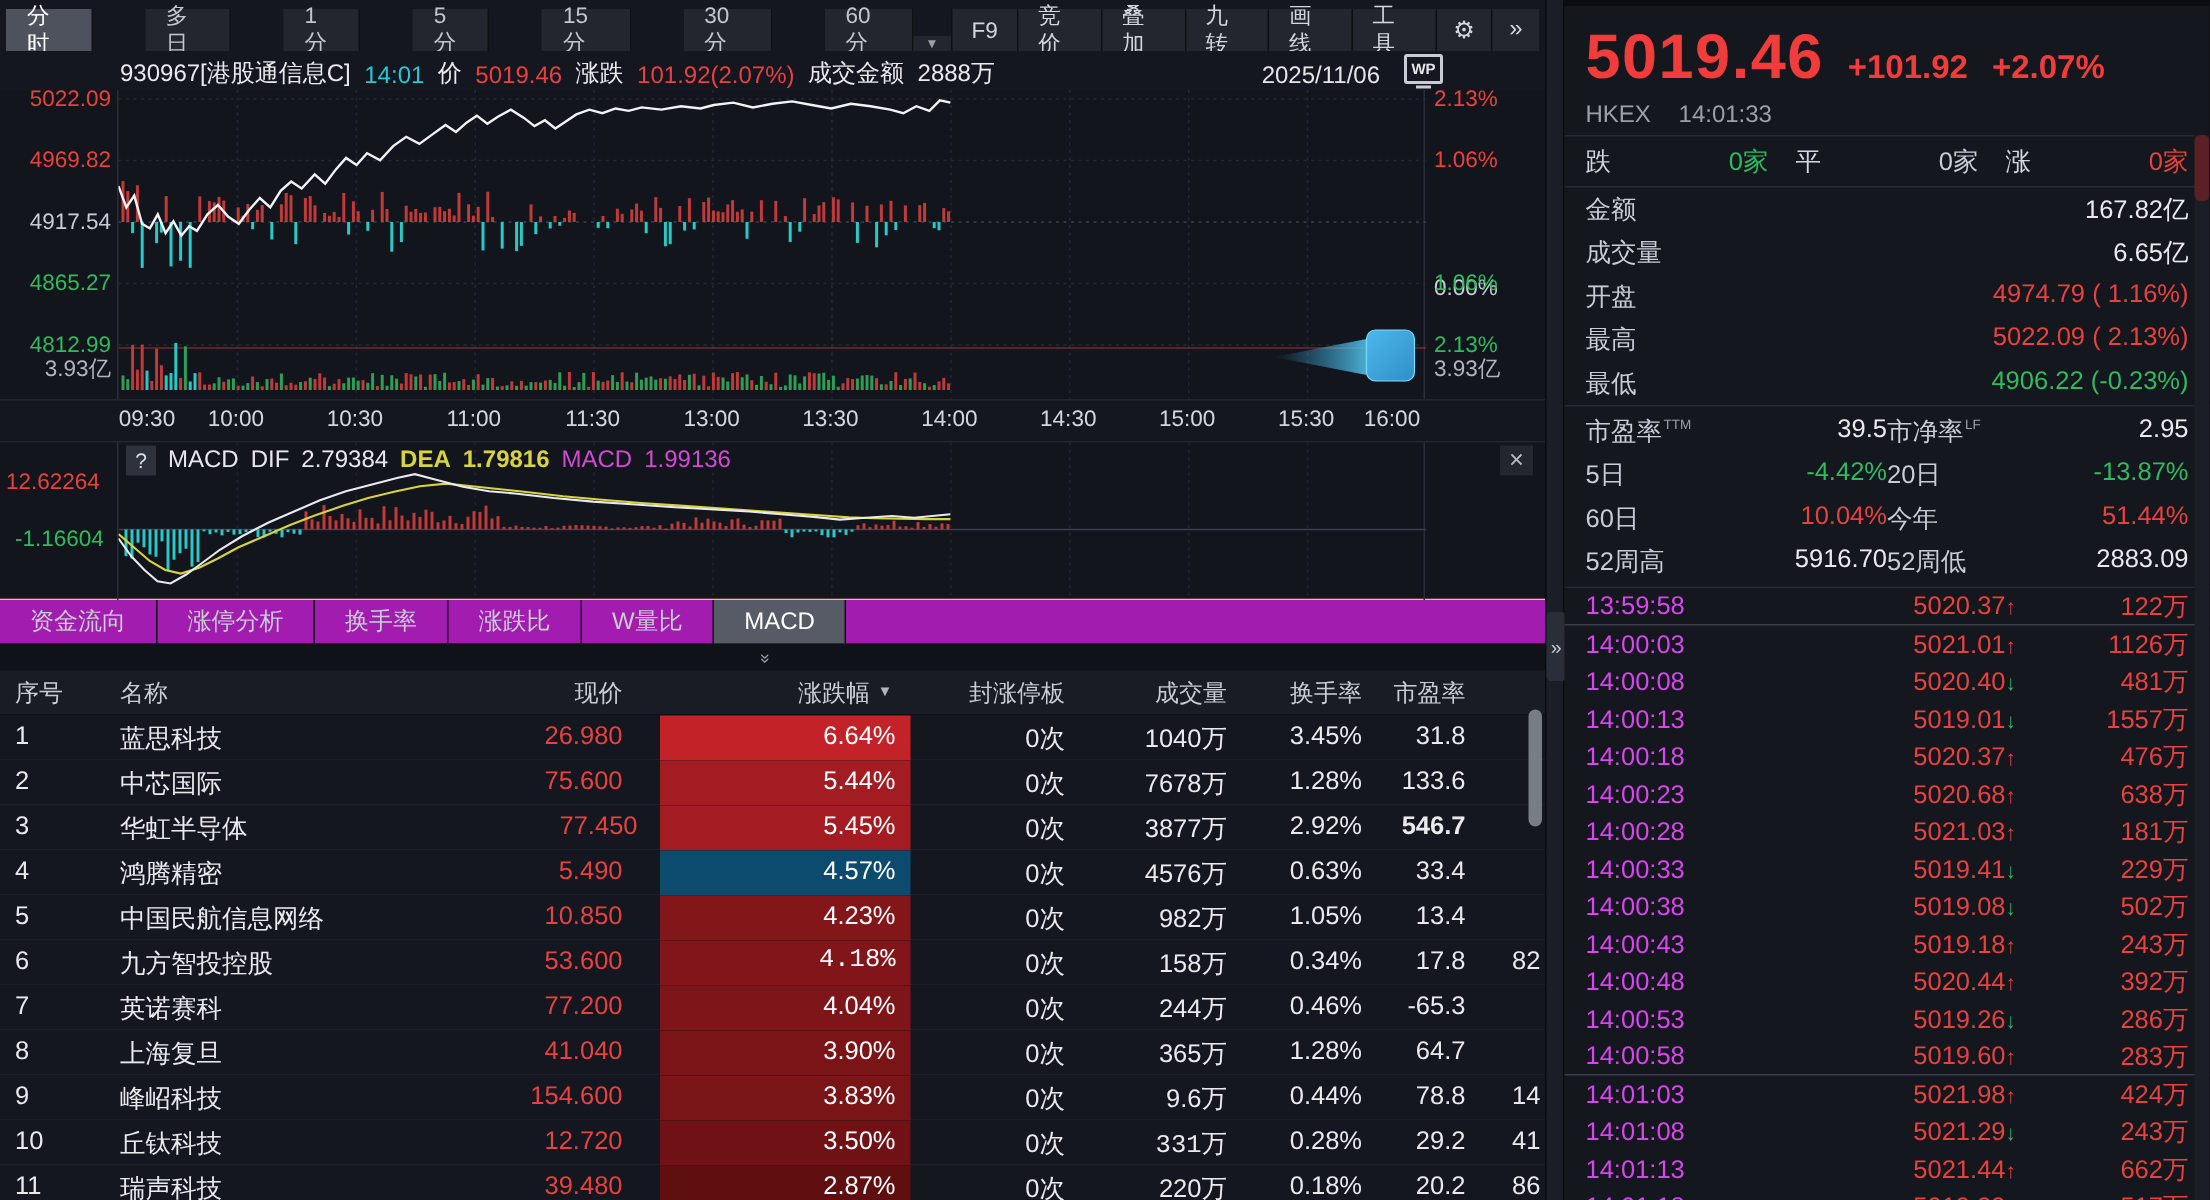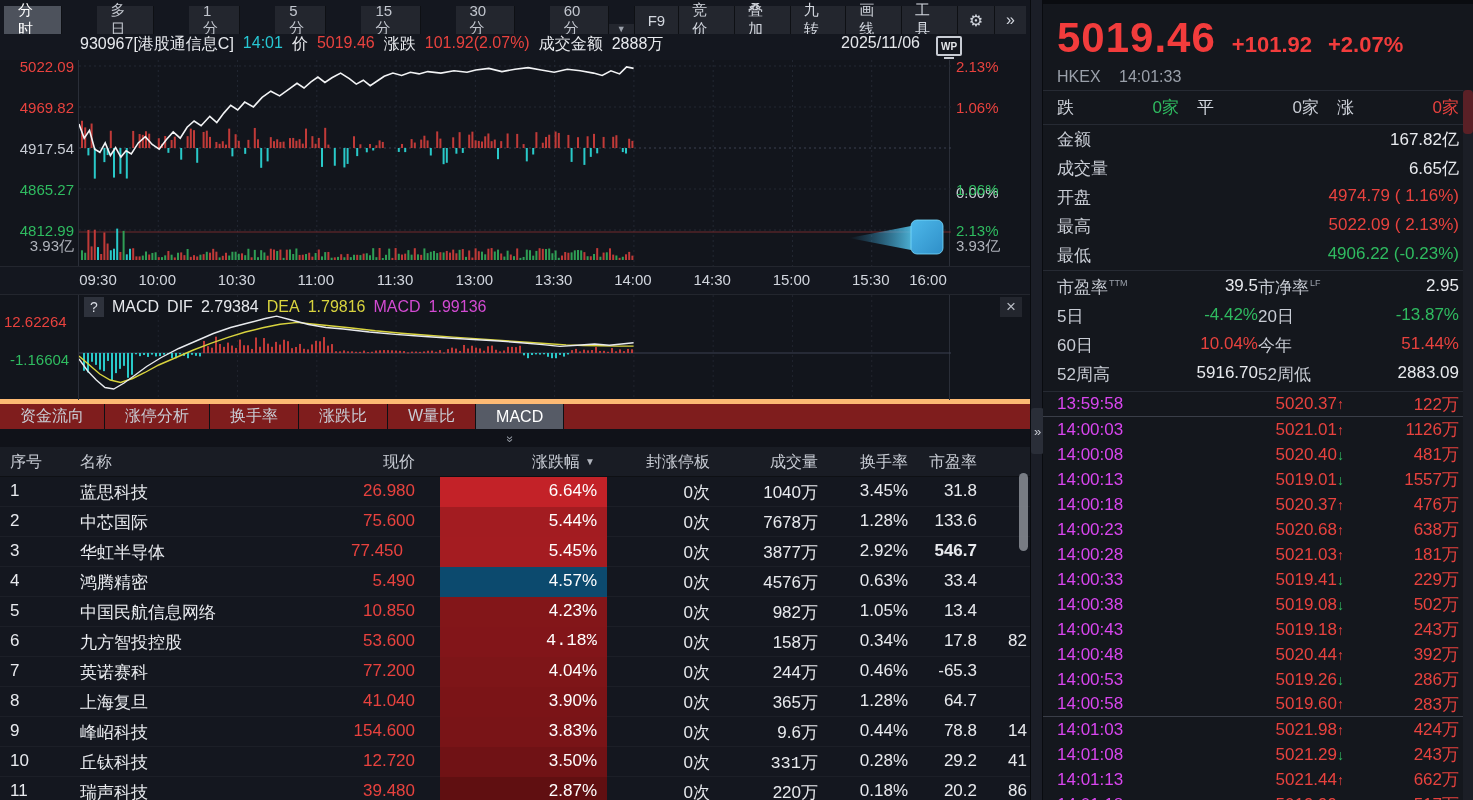--- a/index.html
+++ b/index.html
@@ -20,21 +20,21 @@
   .tb-tab { padding:0 14px; display:flex; align-items:center; font-size:15px; color:#c2c6ce;
     background:#23262e; border-right:1px solid #0e1014; cursor:pointer; }
   .tb-tab.active { background:#4d525c; color:#fff; }
   .tb-caret { padding:0 8px; display:flex; align-items:center; color:#9aa0aa; font-size:9px; background:#23262e; cursor:pointer;}
   .tb-right { margin-left:auto; display:flex; height:28px; }
   .tb-btn { padding:0 13px; display:flex; align-items:center; font-size:15px; color:#d2d6de;
     background:#23262e; border-left:1px solid #0e1014; cursor:pointer; }
   .tb-gear,.tb-more { padding:0 11px; font-size:16px; }
 
   
-  .chart-head { height:26px; display:flex; align-items:flex-start; padding-left:80px; font-size:16px; gap:9px; position:relative; background:#14171f;}
+  .chart-head { height:26px; display:flex; align-items:flex-end; padding-left:80px; font-size:16px; gap:9px; position:relative; background:#14171f;}
   .ch-white{color:#e8eaee;} .ch-cyan{color:#27c7d4;} .ch-red{color:#e8423e;}
   .ch-date{ position:absolute; right:110px; color:#e4e6ea;}
   .wp-ico { position:absolute; right:68px; top:2px; width:26px; height:20px; border:2px solid #c8ccd4;
     border-radius:2px; font-size:10px; font-weight:bold; color:#e4e6ea; text-align:center; line-height:17px;}
   .wp-ico:after{ content:""; position:absolute; left:6px; right:6px; bottom:-5px; height:2px; background:#c8ccd4;}
 
   
   .chart-zone { position:relative; height:206px; background:#12151c; }
   .plot { position:absolute; left:78px; top:0; width:872px; height:206px; border-left:1px solid #2a2e38; border-right:1px solid #2a2e38; }
   .axis-lab { position:absolute; font-size:15px; transform:translateY(-50%); }
@@ -42,28 +42,28 @@
   .al-right { left:956px; }
   .c-red{color:#e8423e;} .c-green{color:#2fbb60;} .c-flat{color:#c8ccd4;} .c-gray{color:#b0b4bc;}
   .time-axis { height:28px; position:relative; background:#14171f; border-top:1px solid #23262e; }
   .time-axis span { position:absolute; top:4px; font-size:15px; color:#d2d6de; transform:translateX(-50%); }
 
   
   .macd-zone { position:relative; height:105px; background:#12151c; border-top:1px solid #23262e; }
   .macd-plot { position:absolute; left:78px; top:0; width:872px; height:105px; border-left:1px solid #2a2e38; border-right:1px solid #2a2e38;}
   .macd-head { position:absolute; left:84px; top:2px; display:flex; gap:8px; font-size:16px; align-items:center; z-index:3;}
   .m-help { width:20px; height:20px; background:#2e323c; color:#d8dce4; text-align:center; line-height:20px; font-size:14px; cursor:pointer;}
-  .m-white{color:#e6e8ec;} .m-yellow{color:#d8d33e;} .m-mag{color:#d24ad2;}
+  .m-white{color:#e6e8ec;} .m-yellow{color:#d8d33e;font-weight:bold;} .m-mag{color:#d24ad2;}
   .m-close { position:absolute; right:8px; top:2px; width:22px; height:20px; color:#b8bcc4; font-size:17px;
     text-align:center; line-height:19px; background:#23262e; cursor:pointer; z-index:3;}
   .macd-max { position:absolute; left:4px; top:18px; font-size:15px; color:#e8423e; }
   .macd-min { position:absolute; left:10px; top:56px; font-size:15px; color:#2fbb60; }
 
   
-  .btabs { height:30px; background:#7f1d1d; display:flex; border-top:5px solid #fdba74; }
+  .btabs { height:30px; background:#a21caf; display:flex; border-top:1px solid #fdba74; }
   .btab { padding:0 20px; display:flex; align-items:center; font-size:16px; color:#c8ccd4;
     border-right:1px solid #0e1014; cursor:pointer; }
   .btab.active { background:#565b66; color:#fff; }
   .tab-strip { height:18px; background:#101219; position:relative; }
   .collapse-chev { position:absolute; left:508px; top:2px; color:#9aa0aa; font-size:12px;
     transform:rotate(90deg); cursor:pointer; letter-spacing:-2px;}
 
   
   .tbl-head { height:30px; position:relative; background:#191c24; border-bottom:1px solid #0e1014; font-size:16px; color:#c8ccd4;}
   .tbl-head .hc { position:absolute; top:5px; }
@@ -725,21 +725,21 @@
           <span class="cell num" style="left: 320px; width: 95px; text-align: right;">75.600</span>
           <div class="pct-cell" style="background: rgb(163, 28, 33);">5.44%</div>
           <span class="cell white" style="left: 620px; width: 90px; text-align: right;">0次</span>
           <span class="cell white" style="left: 740px; width: 78px; text-align: right;">7678万</span>
           <span class="cell white" style="left: 840px; width: 68px; text-align: right;">1.28%</span>
           <span class="cell white" style="left: 915px; width: 62px; text-align: right;">133.6</span>
         </div>
         <div class="trow">
           <span class="cell white" style="left: 10px;">3</span>
           <span class="cell white" style="left: 80px;">华虹半导体</span>
-          <span class="cell num" style="left: 308px; width: 95px; text-align: right;">77.450</span>
+          <span class="cell num" style="left: 330px; width: 95px; text-align: right;">77.450</span>
           <div class="pct-cell" style="background: rgb(164, 28, 33);">5.45%</div>
           <span class="cell white" style="left: 620px; width: 90px; text-align: right;">0次</span>
           <span class="cell white" style="left: 740px; width: 78px; text-align: right;">3877万</span>
           <span class="cell white" style="left: 840px; width: 68px; text-align: right;">2.92%</span>
           <span class="cell white" style="left: 915px; width: 62px; text-align: right; font-weight: bold;">546.7</span>
         </div>
         <div class="trow">
           <span class="cell white" style="left: 10px;">4</span>
           <span class="cell white" style="left: 80px;">鸿腾精密</span>
           <span class="cell num" style="left: 320px; width: 95px; text-align: right;">5.490</span>

